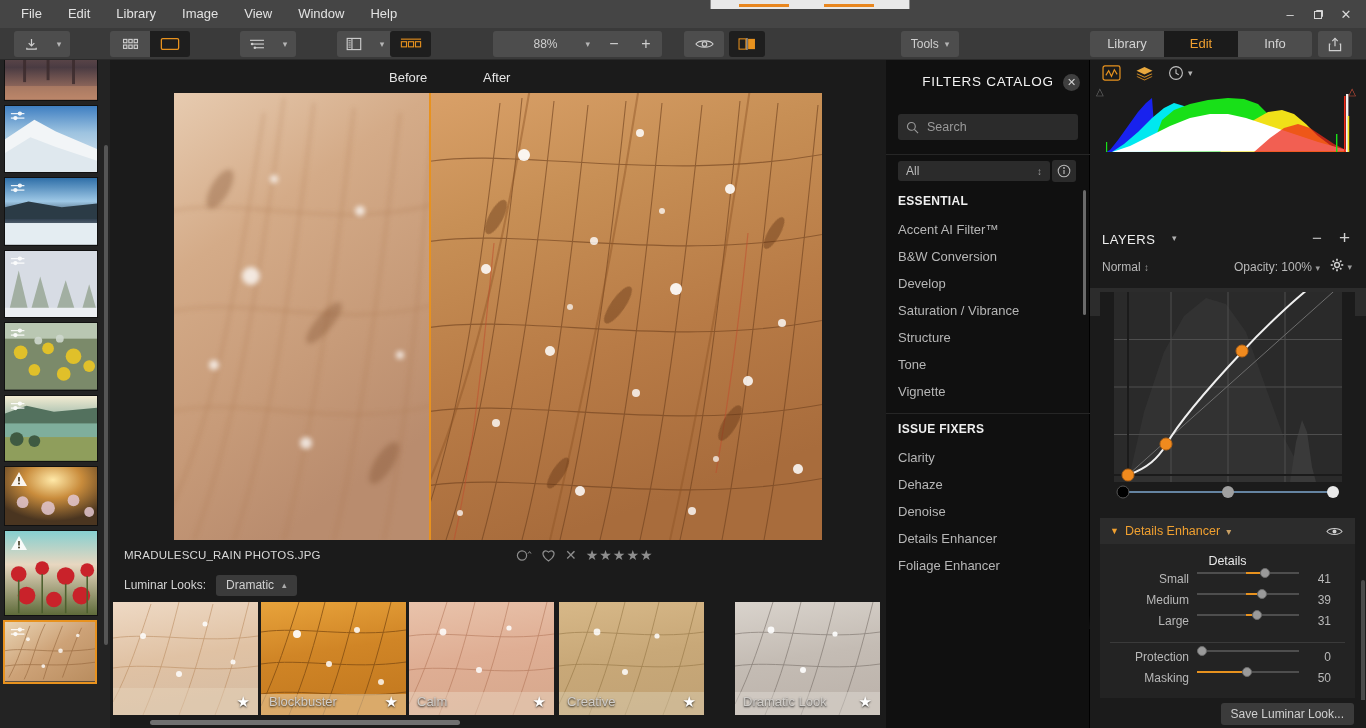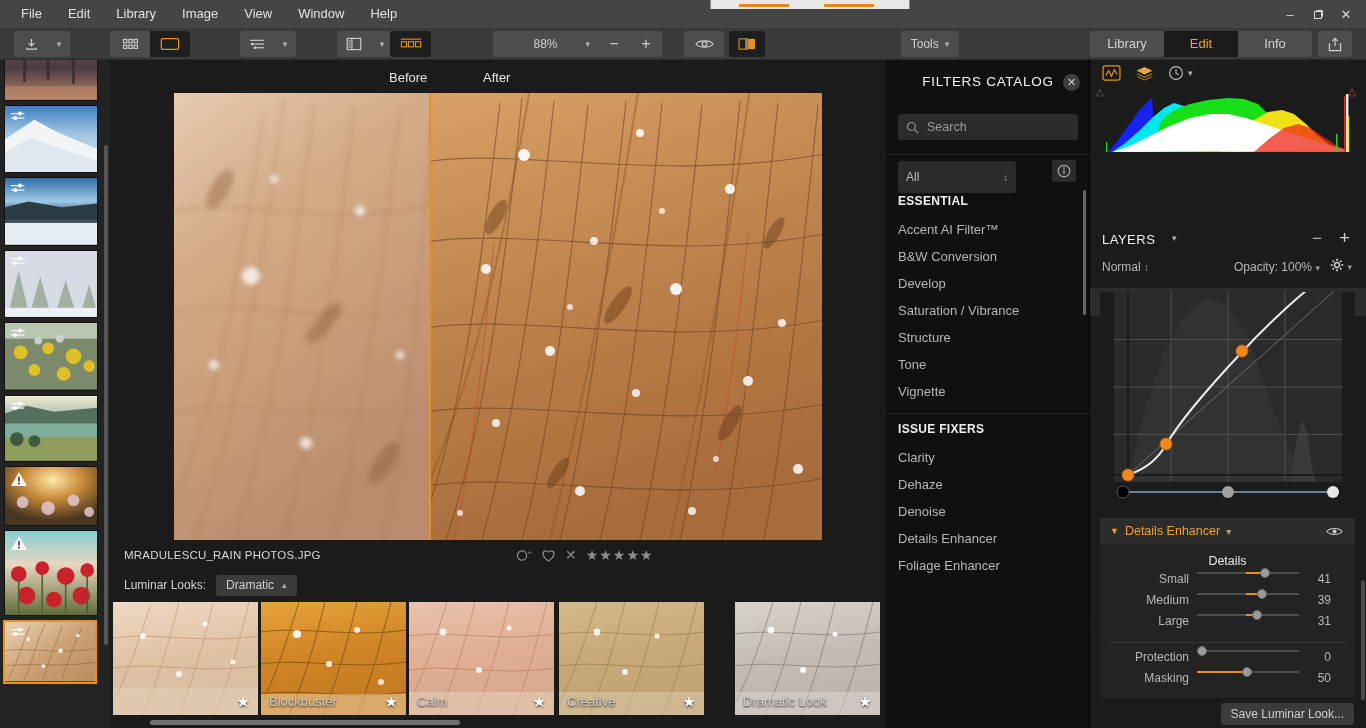--- a/index.html
+++ b/index.html
@@ -126,23 +126,23 @@
   }
   #cat-title{ position:absolute; left:0; top:14px; width:204px; text-align:center;
     font-size:13.5px; color:#f2f2f2; letter-spacing:.7px; }
   #cat-close{ position:absolute; right:9px; top:14px; width:17px; height:17px;
     border-radius:50%; background:#3f3f3f; color:#d0d0d0; font-size:11px;
     display:flex; align-items:center; justify-content:center; }
   #searchbox{ position:absolute; left:0px; top:54px; margin:0 12px; width:180px; height:26px;
     background:#2b2b2b; border-radius:3px; display:flex; align-items:center; padding:0 8px; }
   #searchbox .txt{ margin-left:8px; font-size:12.5px; color:#9a9a9a; }
   #catdivider{ position:absolute; left:0; top:94px; width:204px; height:1px; background:#262626; }
-  #catfilter{ position:absolute; left:12px; top:101px; width:118px; height:20px;
+  #catfilter{ position:absolute; left:12px; top:101px; width:152px; height:20px;
     background:#2b2b2b; border-radius:3px; display:flex; align-items:center;
-    padding:16px 8px; font-size:12px; color:#bbb; }
+    padding:4px 8px; font-size:12px; color:#bbb; }
   #catinfo{ position:absolute; left:166px; top:100px; width:24px; height:22px;
     background:#2b2b2b; border-radius:3px; display:flex; align-items:center;
     justify-content:center; }
   #catlist{ position:absolute; left:0; top:128px; width:204px; height:440px; overflow:hidden; }
   .cat-head{ font-size:12px; color:#efefef; font-weight:bold; padding:6px 0 8px 12px;
     letter-spacing:.3px; }
   .cat-item{ font-size:13px; color:#b6b6b6; padding:6px 0 6px 12px; }
   .cat-sep{ height:1px; background:#262626; margin:8px 0 2px 0; }
   #catscroll{ position:absolute; right:3px; top:130px; width:3px; height:125px;
     background:#6a6a6a; border-radius:2px; }

